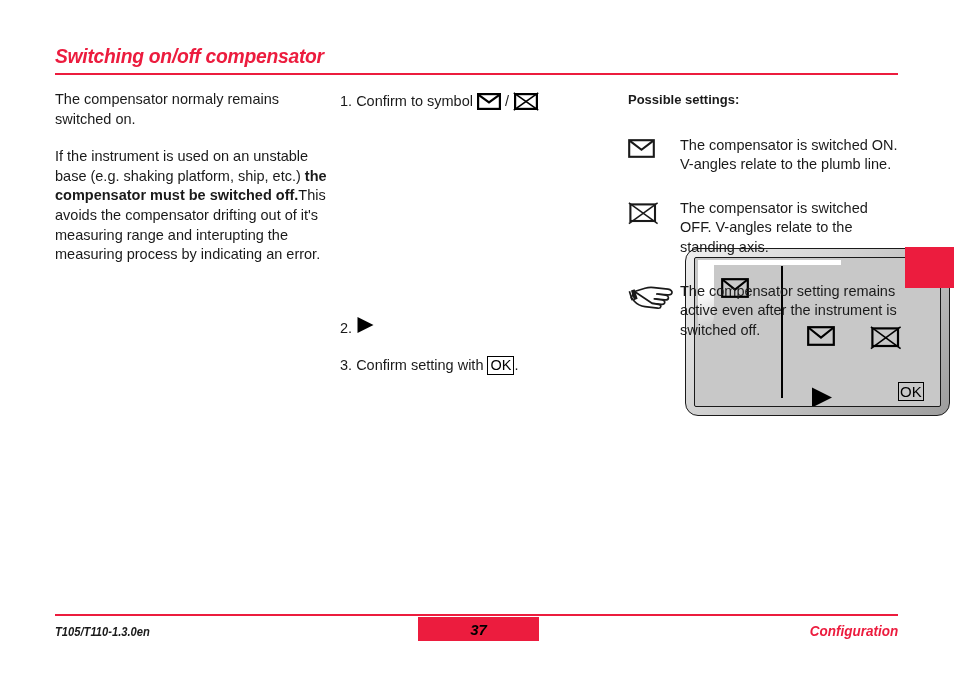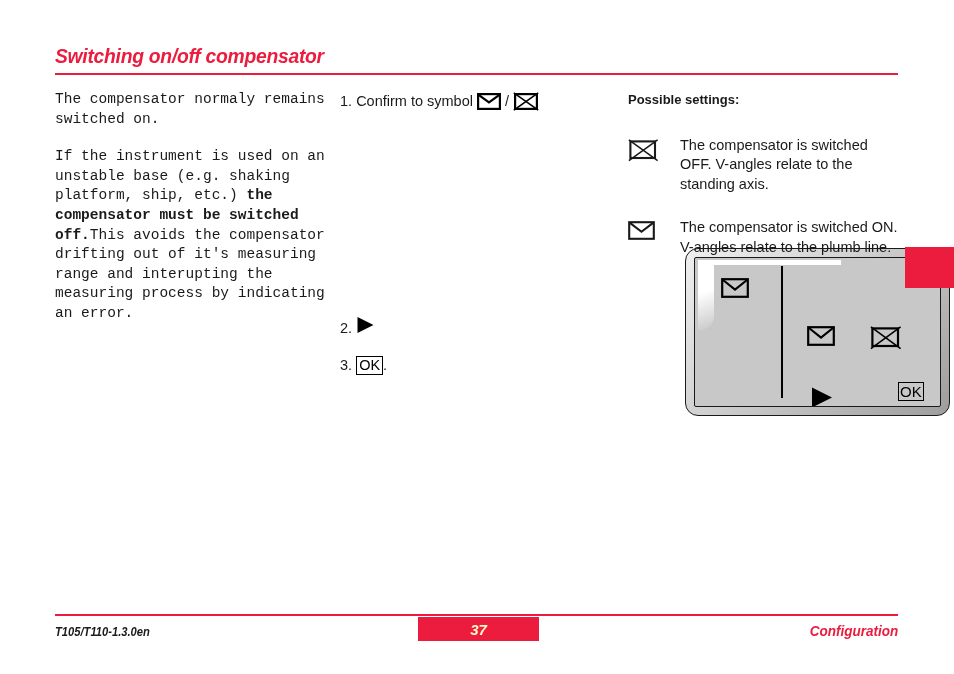--- a/index.html
+++ b/index.html
@@ -42,21 +42,21 @@
   .col {
     position: absolute;
     font-size: 14.5px;
     color: #1a1a1a;
     line-height: 19.6px;
   }
   #col-left  { left: 55px;  top: 90px; width: 272px; }
   #col-mid   { left: 340px; top: 90px; width: 280px; }
   #col-right { left: 628px; top: 90px; width: 272px; }
 
-  .para { margin: 0 0 18px 0; font-family: Liberation Mono, monospace; }
+  .para { margin: 0 0 18px 0; }
   .bold { font-weight: bold; }
 
   
   .step {
     display: flex;
     align-items: center;
     flex-wrap: wrap;
     margin-bottom: 14px;
     line-height: 22px;
   }
@@ -209,21 +209,21 @@
     transform-origin: left center;
     white-space: nowrap;
   }
   #footer-page-box {
     position: absolute;
     left: 418px;
     top: 617px;
     width: 121px;
     height: 24px;
     background: #ec1c3e;
-    color: #fef9c3;
+    color: #000000;
     font-size: 15px;
     font-weight: bold;
     font-style: italic;
     display: flex;
     align-items: center;
     justify-content: center;
   }
   #footer-right {
     position: absolute;
     right: 56px;
@@ -317,51 +317,67 @@
     <span class="tri">
       <svg width="19" height="18" viewBox="0 0 19 18">
         <path d="M1.5 1 L17.5 9 L1.5 17 Z" fill="#000"></path>
       </svg>
     </span>
   </div>
 
   <div class="step">
     <span class="txt">3.</span>
     <span class="txt" style="white-space:pre">&nbsp;</span>
+    <span class="txt">Confirm setting with </span>
     <span class="okkey">OK</span>
     <span class="txt">.</span>
   </div>
 
 </div>
 
 <div class="col" id="col-right">
 
   <div class="setting-head">Possible settings:</div>
+
+  <div class="setting-row">
+    <div class="setting-icon">
+      <svg width="27" height="19" viewBox="0 0 27 19">
+        <rect x="1.2" y="1.2" width="24.6" height="16.6" fill="none" stroke="#1a1a1a" stroke-width="2.1"></rect>
+        <path d="M1.9 1.9 L13.5 10.8 L25.1 1.9" fill="none" stroke="#1a1a1a" stroke-width="2.1"></path>
+      </svg>
+    </div>
+    <div class="setting-text">The compensator is switched ON. V-angles relate to the plumb line.</div>
+  </div>
 
   <div class="setting-row">
     <div class="setting-icon">
       <svg width="31" height="23" viewBox="0 0 31 23">
         <rect x="2.4" y="2.4" width="24.6" height="16.6" fill="none" stroke="#1a1a1a" stroke-width="2.1"></rect>
         <path d="M0.9 0.9 L29.6 21.6" fill="none" stroke="#1a1a1a" stroke-width="1.5"></path>
         <path d="M29.6 0.9 L0.9 21.6" fill="none" stroke="#1a1a1a" stroke-width="1.5"></path>
       </svg>
     </div>
     <div class="setting-text">The compensator is switched OFF. V-angles relate to the standing axis.</div>
   </div>
 
   <div class="setting-row">
-    <div class="setting-icon">
-      <svg width="27" height="19" viewBox="0 0 27 19">
-        <rect x="1.2" y="1.2" width="24.6" height="16.6" fill="none" stroke="#1a1a1a" stroke-width="2.1"></rect>
-        <path d="M1.9 1.9 L13.5 10.8 L25.1 1.9" fill="none" stroke="#1a1a1a" stroke-width="2.1"></path>
+    <div class="setting-icon hand">
+      <svg width="46" height="31" viewBox="0 0 46 31">
+        <g fill="#ffffff" stroke="#1a1a1a" stroke-width="1.7" stroke-linejoin="round" stroke-linecap="round">
+          <path d="M6.5 9.5 L17 6.2 C20 5.4 23 5.2 26 5.6 L40 7.2 C43 7.6 44.2 9.2 44 10.6 C43.8 12.1 42 13 39.5 12.8 L29 12.0"></path>
+          <path d="M29 12.0 L37.5 13.2 C39.6 13.5 40.6 14.7 40.4 16.0 C40.2 17.3 38.8 18.1 36.8 17.9 L26.5 16.9"></path>
+          <path d="M26.5 16.9 L34 18.0 C36 18.3 36.9 19.4 36.7 20.6 C36.5 21.8 35.2 22.5 33.3 22.3 L24 21.3"></path>
+          <path d="M24 21.3 L30.4 22.3 C32.2 22.6 33 23.6 32.8 24.7 C32.6 25.8 31.4 26.4 29.7 26.2 L17 24.6 C12.5 24.0 9 22.2 6.6 19.5 L3.2 15.6 L6.5 9.5 Z"></path>
+        </g>
+        <path d="M3.0 8.6 L6.6 7.2 L9.6 16.8 L6.0 18.3 Z" fill="#1a1a1a"></path>
+        <path d="M0.6 9.6 L2.2 9.0 L5.0 18.0 L3.4 18.6 Z" fill="#1a1a1a"></path>
       </svg>
     </div>
-    <div class="setting-text">The compensator is switched ON. V-angles relate to the plumb line.</div>
-  </div>
-
+    <div class="setting-text">The compensator setting remains active even after the instrument is switched off.</div>
+  </div>
 
 </div>
 
 <div id="side-tab"></div>
 
 <div id="footer-rule"></div>
 <div id="footer-left">T105/T110-1.3.0en</div>
 <div id="footer-page-box">37</div>
 <div id="footer-right">Configuration</div>
 

